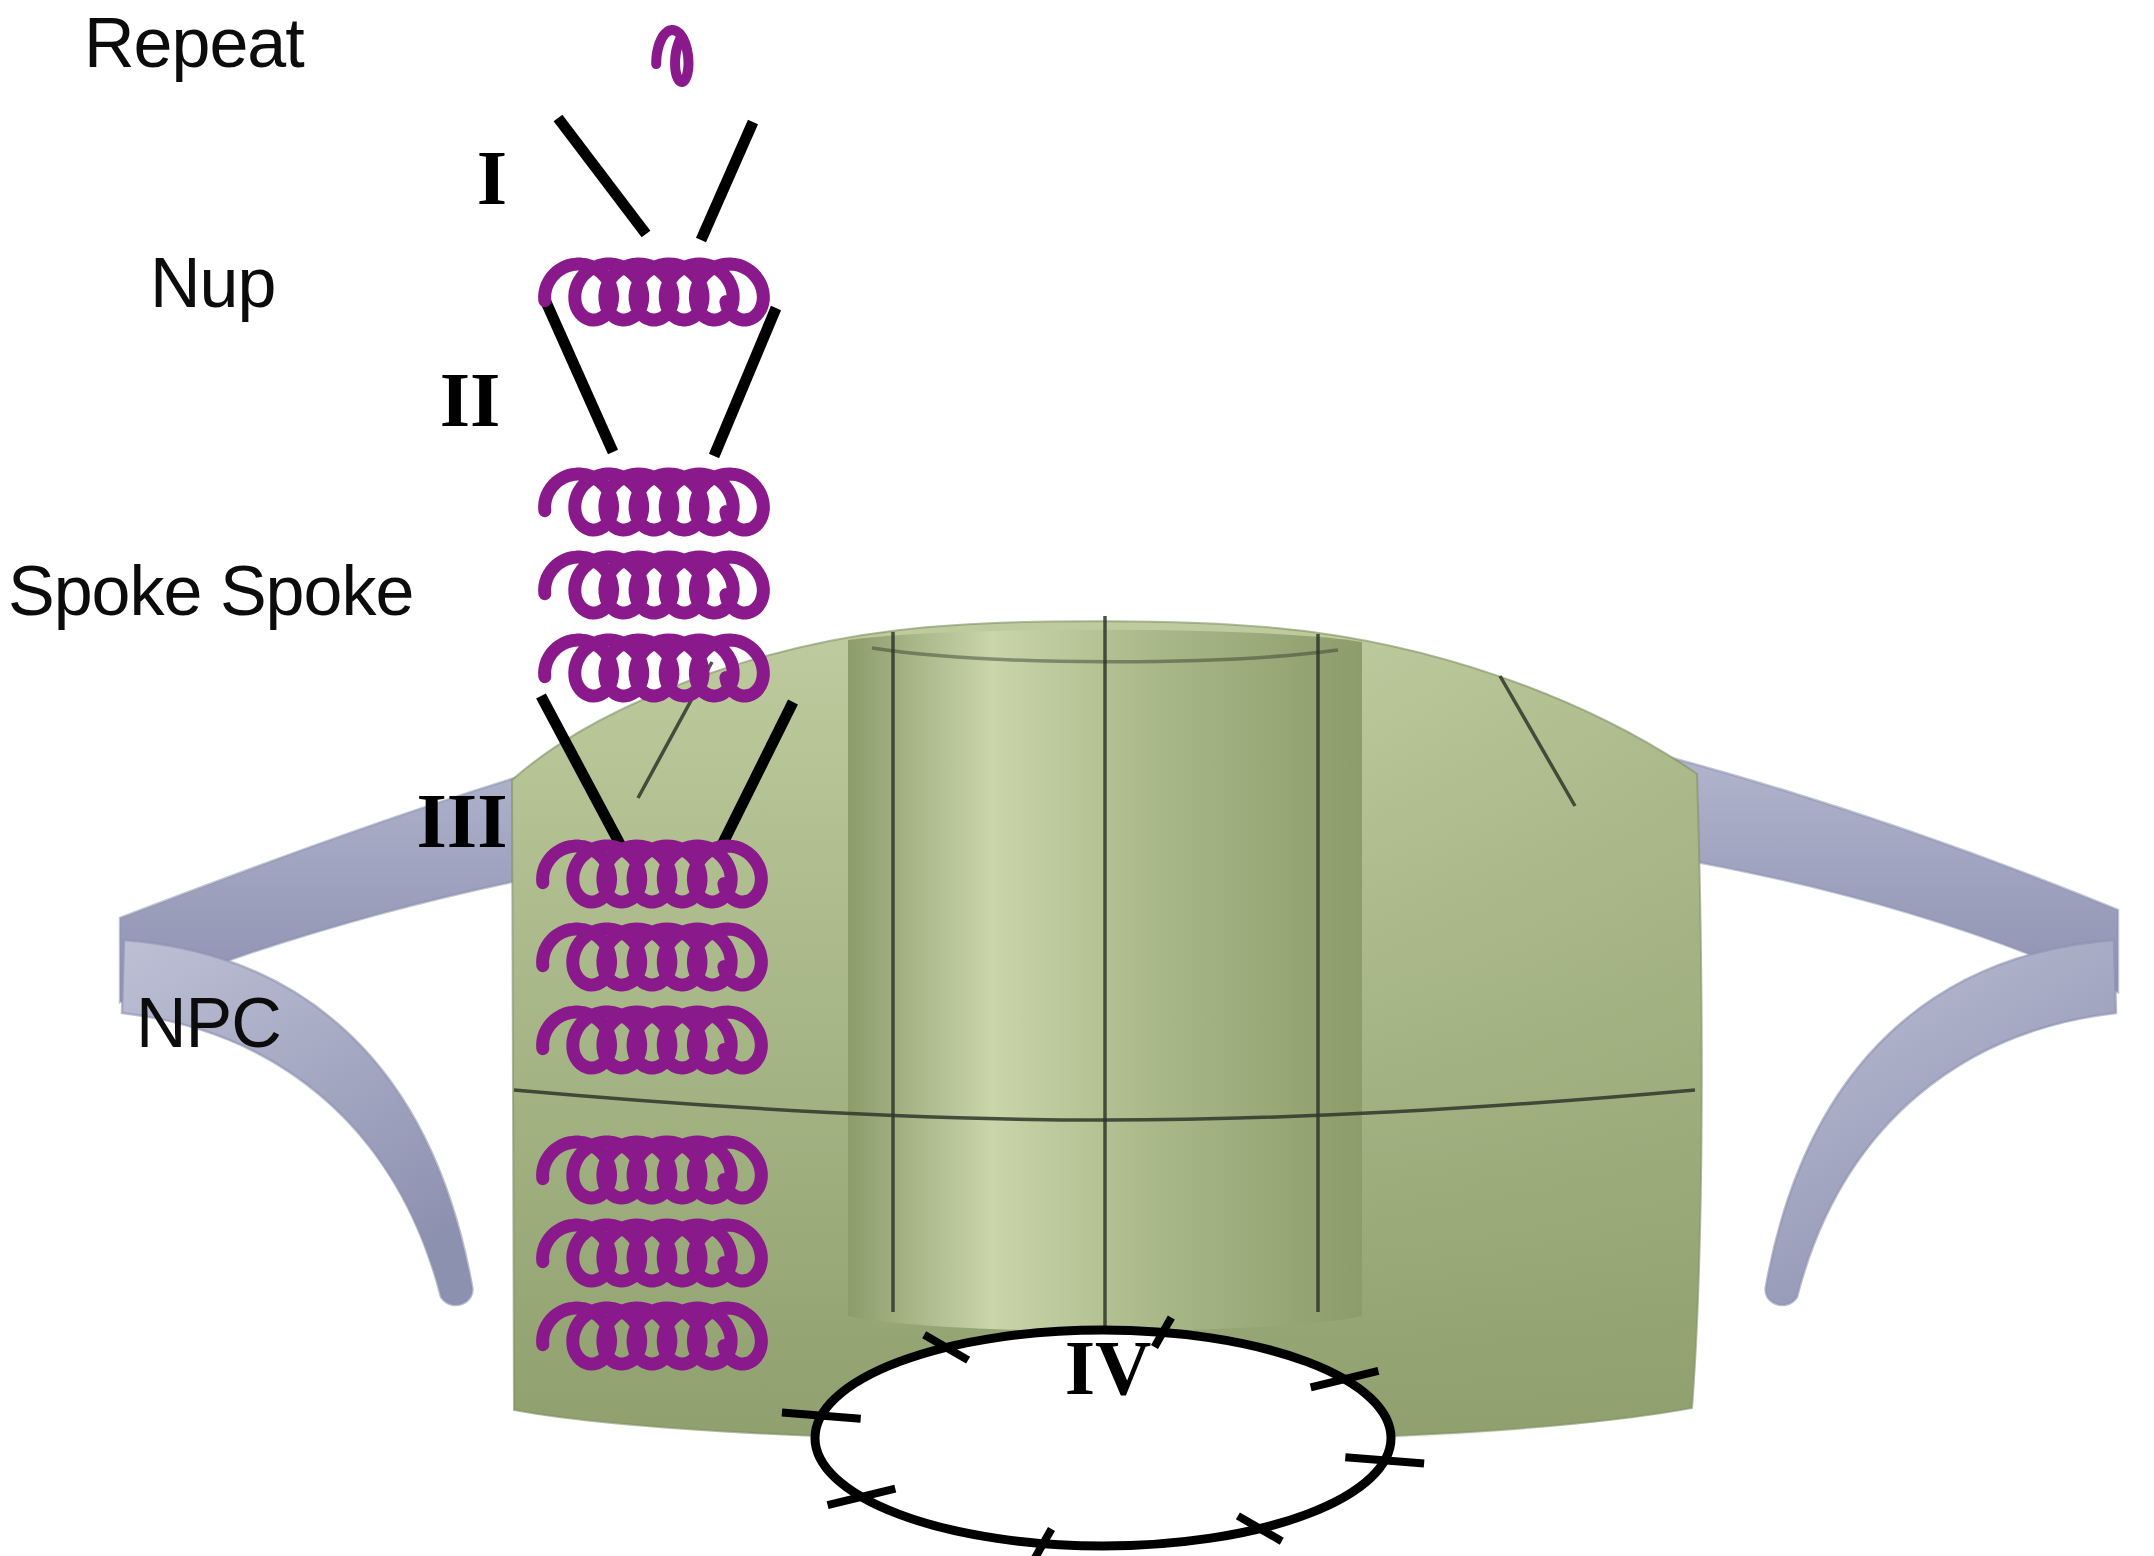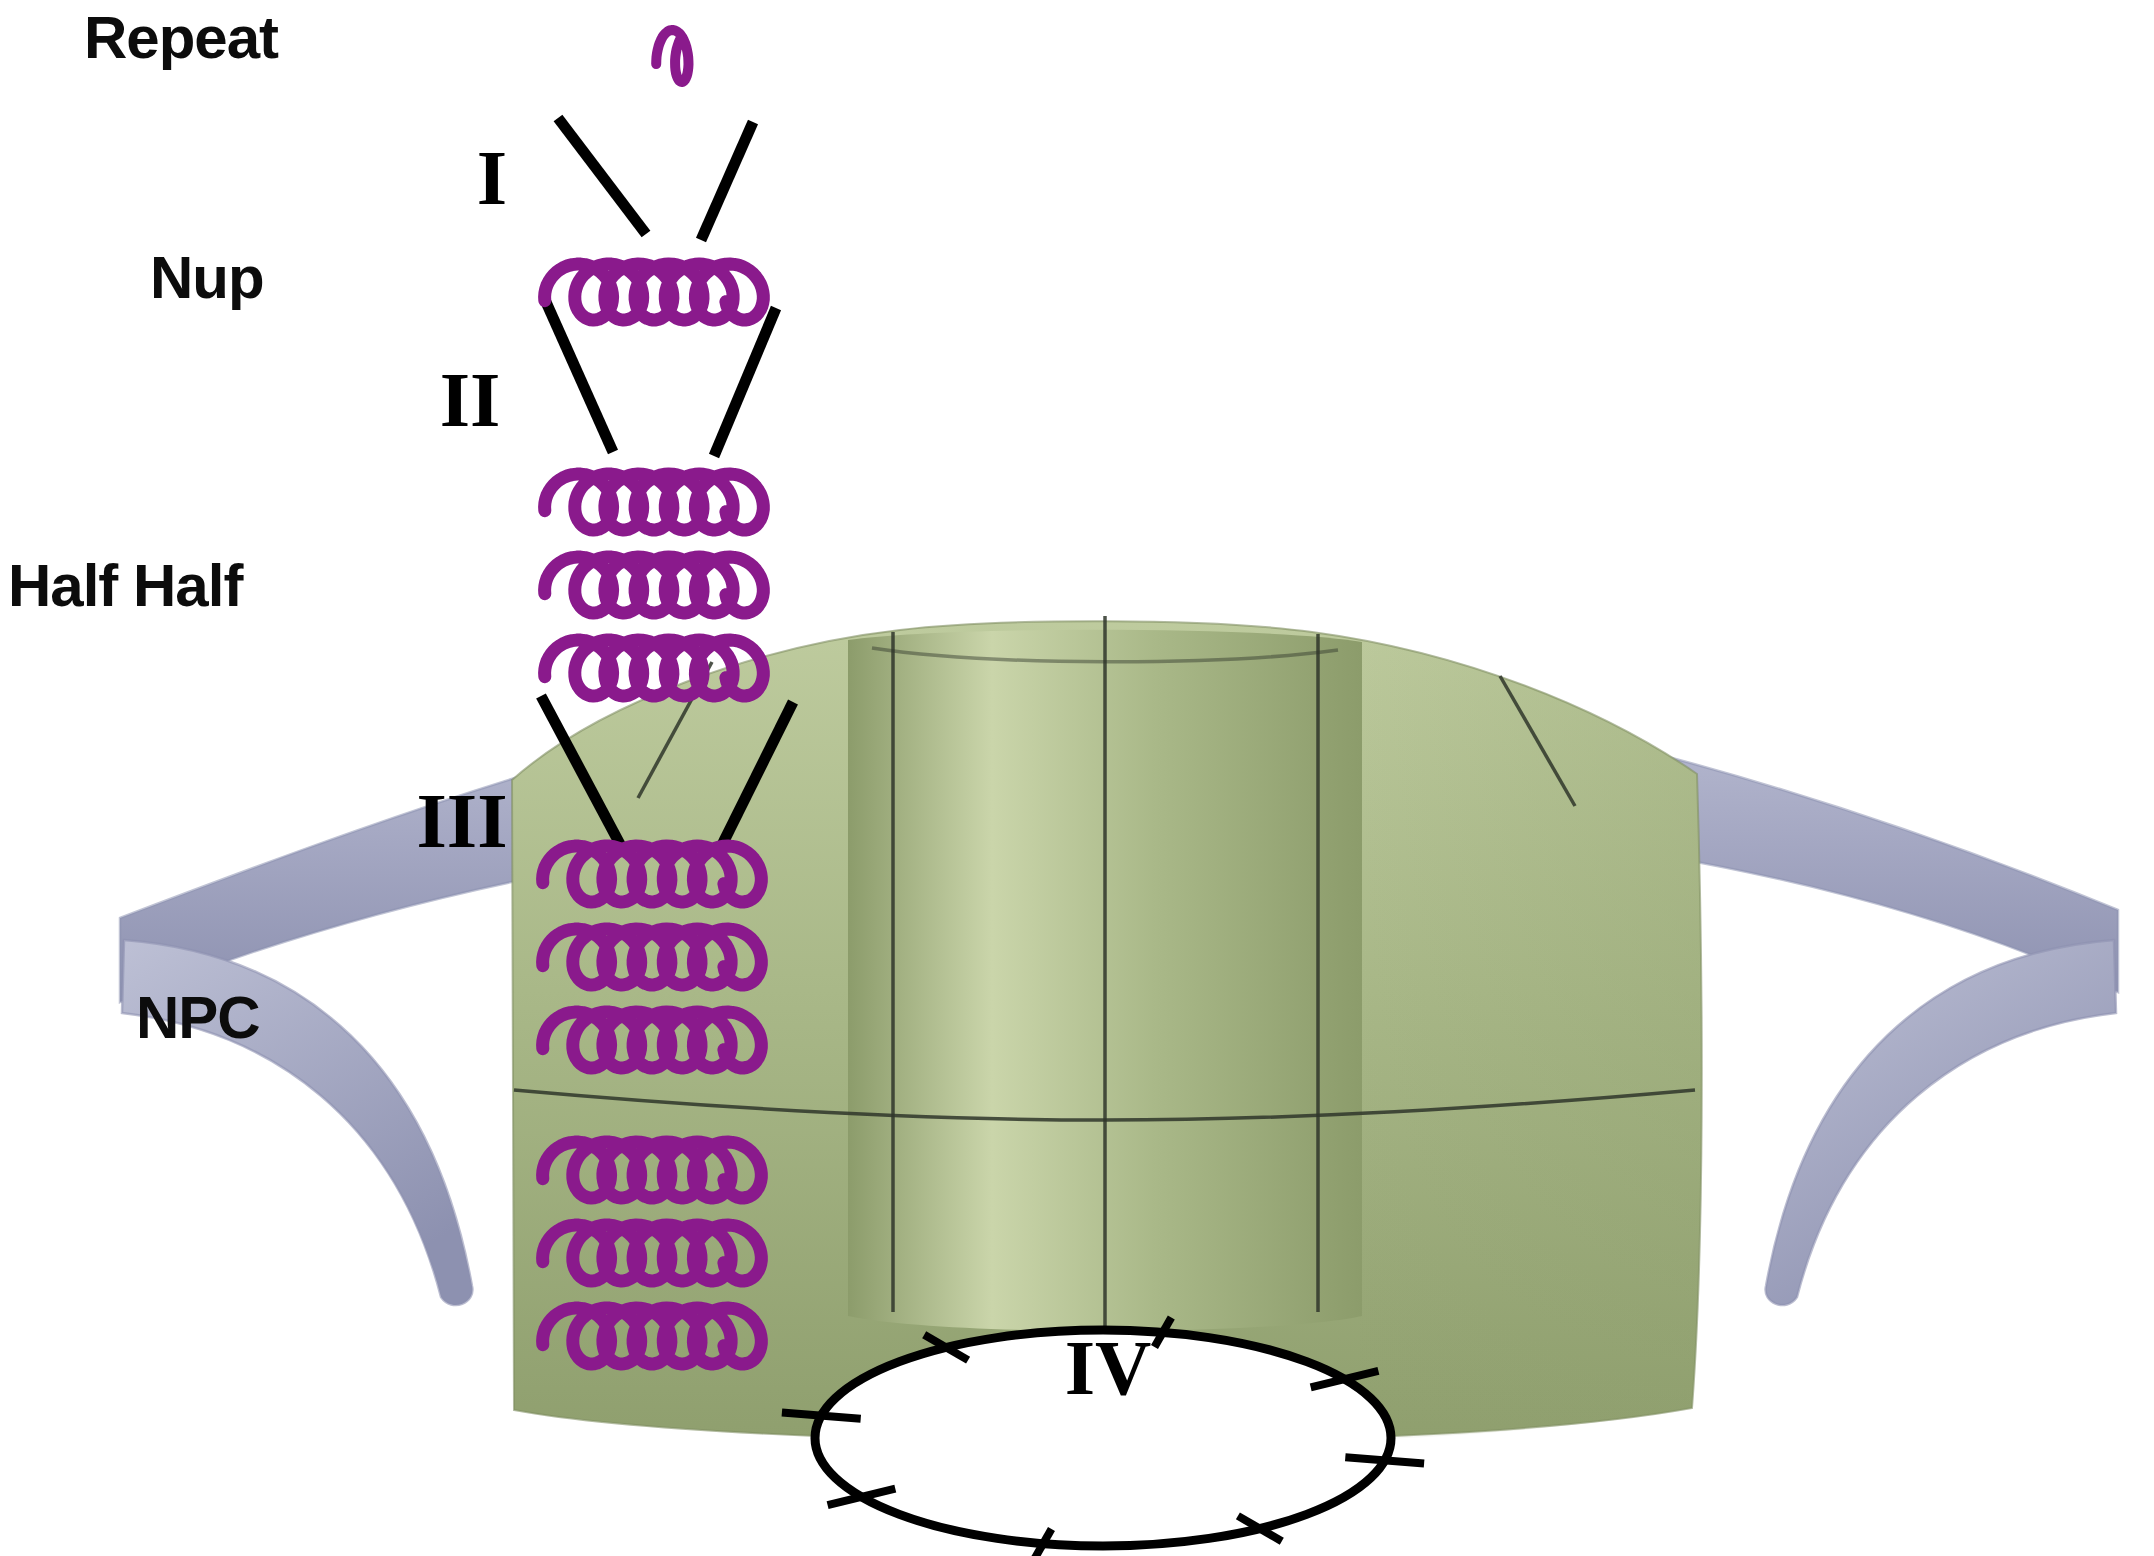--- a/index.html
+++ b/index.html
@@ -2,21 +2,21 @@
 <html><head>
 <meta charset="utf-8">
 <style>
   html,body{margin:0;padding:0;background:#ffffff;}
   .canvas{
     position:relative;width:2154px;height:1556px;background:#ffffff;
     font-family:"Liberation Sans",sans-serif;overflow:hidden;
   }
   .canvas > svg{position:absolute;left:0;top:0;}
   .lbl{
-    position:absolute;font-weight:700;font-size:60px;color:#0c0c0c;
+    position:absolute;font-weight:400;font-size:70px;color:#0c0c0c;
     letter-spacing:-1px;white-space:nowrap;line-height:1;
   }
   .numeral{
     position:absolute;font-family:"Liberation Serif",serif;font-weight:700;
     font-size:78px;color:#000;transform:translate(-50%,-50%);line-height:1;
   }
 </style>
 </head>
 <body>
 
@@ -109,21 +109,21 @@
         <path d="M 542.8 965.7 L 542.6 961.9 L 542.9 958.0 L 543.7 954.0 L 545.0 950.2 L 546.8 946.5 L 549.1 942.9 L 551.8 939.7 L 554.9 936.8 L 558.4 934.3 L 562.1 932.2 L 566.1 930.6 L 570.3 929.6 L 574.6 929.1 L 578.9 929.1 L 583.2 929.6 L 587.3 930.7 L 591.3 932.4 L 595.0 934.5 L 598.5 937.0 L 601.6 939.9 L 604.3 943.2 L 606.5 946.7 L 608.3 950.5 L 609.5 954.3 L 610.3 958.2 L 610.6 962.1 L 610.3 965.9 L 609.6 969.5 L 608.4 972.9 L 606.8 976.0 L 604.8 978.7 L 602.5 980.9 L 600.0 982.7 L 597.2 984.0 L 594.3 984.8 L 591.4 985.0 L 588.4 984.7 L 585.5 983.8 L 582.8 982.4 L 580.3 980.5 L 578.1 978.2 L 576.2 975.4 L 574.6 972.3 L 573.5 968.9 L 572.9 965.2 L 572.8 961.4 L 573.1 957.5 L 574.0 953.6 L 575.3 949.7 L 577.2 946.0 L 579.5 942.5 L 582.3 939.3 L 585.5 936.5 L 589.0 934.0 L 592.8 932.0 L 596.8 930.5 L 601.0 929.5 L 605.2 929.0 L 609.6 929.1 L 613.8 929.7 L 618.0 930.9 L 621.9 932.6 L 625.6 934.7 L 629.0 937.3 L 632.1 940.3 L 634.7 943.6 L 636.9 947.2 L 638.6 950.9 L 639.8 954.8 L 640.5 958.7 L 640.7 962.6 L 640.4 966.4 L 639.6 970.0 L 638.4 973.3 L 636.7 976.3 L 634.7 979.0 L 632.4 981.2 L 629.8 982.9 L 627.0 984.1 L 624.1 984.8 L 621.2 985.0 L 618.2 984.6 L 615.4 983.7 L 612.7 982.2 L 610.2 980.3 L 608.0 977.9 L 606.1 975.0 L 604.6 971.9 L 603.6 968.4 L 603.0 964.8 L 602.9 960.9 L 603.3 957.0 L 604.3 953.1 L 605.7 949.3 L 607.6 945.6 L 610.0 942.1 L 612.8 939.0 L 616.0 936.2 L 619.6 933.8 L 623.4 931.8 L 627.4 930.3 L 631.6 929.4 L 635.9 929.0 L 640.2 929.2 L 644.5 929.9 L 648.6 931.1 L 652.5 932.8 L 656.2 935.0 L 659.6 937.7 L 662.6 940.7 L 665.2 944.0 L 667.3 947.6 L 668.9 951.4 L 670.1 955.3 L 670.7 959.2 L 670.9 963.1 L 670.5 966.8 L 669.7 970.4 L 668.4 973.7 L 666.7 976.6 L 664.6 979.2 L 662.3 981.4 L 659.7 983.1 L 656.9 984.2 L 653.9 984.9 L 651.0 985.0 L 648.0 984.5 L 645.2 983.5 L 642.5 982.0 L 640.0 980.0 L 637.9 977.5 L 636.1 974.7 L 634.6 971.5 L 633.7 968.0 L 633.1 964.3 L 633.1 960.5 L 633.6 956.5 L 634.6 952.6 L 636.1 948.8 L 638.0 945.2 L 640.5 941.7 L 643.3 938.6 L 646.6 935.8 L 650.2 933.5 L 654.0 931.6 L 658.1 930.2 L 662.3 929.3 L 666.6 929.0 L 670.9 929.2 L 675.1 930.0 L 679.3 931.3 L 683.2 933.1 L 686.8 935.3 L 690.1 938.0 L 693.1 941.1 L 695.6 944.4 L 697.7 948.1 L 699.3 951.8 L 700.3 955.7 L 700.9 959.6 L 701.0 963.5 L 700.6 967.2 L 699.7 970.8 L 698.4 974.0 L 696.6 977.0 L 694.5 979.5 L 692.1 981.6 L 689.5 983.2 L 686.7 984.3 L 683.7 984.9 L 680.8 984.9 L 677.8 984.4 L 675.0 983.4 L 672.4 981.8 L 669.9 979.7 L 667.8 977.2 L 666.0 974.3 L 664.7 971.1 L 663.7 967.6 L 663.3 963.8 L 663.3 960.0 L 663.8 956.1 L 664.9 952.2 L 666.4 948.4 L 668.5 944.7 L 671.0 941.3 L 673.9 938.3 L 677.2 935.5 L 680.8 933.2 L 684.7 931.4 L 688.7 930.1 L 693.0 929.3 L 697.3 929.0 L 701.6 929.3 L 705.8 930.1 L 709.9 931.5 L 713.8 933.3 L 717.4 935.6 L 720.7 938.4 L 723.5 941.5 L 726.0 944.9 L 728.0 948.5 L 729.6 952.3 L 730.6 956.2 L 731.1 960.1 L 731.1 964.0 L 730.7 967.7 L 729.7 971.2 L 728.3 974.4 L 726.5 977.3 L 724.4 979.8 L 722.0 981.8 L 719.3 983.4 L 716.5 984.4 L 713.5 985.0 L 710.6 984.9 L 707.7 984.3 L 704.8 983.2 L 702.2 981.6 L 699.8 979.4 L 697.7 976.9 L 696.0 973.9 L 694.7 970.7 L 693.8 967.1 L 693.4 963.4 L 693.5 959.5 L 694.1 955.6 L 695.2 951.7 L 696.8 947.9 L 698.9 944.3 L 701.4 941.0 L 704.4 937.9 L 707.7 935.2 L 711.4 933.0 L 715.3 931.2 L 719.4 929.9 L 723.7 929.2 L 728.0 929.0 L 732.2 929.4 L 736.5 930.2 L 740.5 931.7 L 744.4 933.6 L 747.9 935.9 L 751.2 938.7 L 754.0 941.9 L 756.4 945.3 L 758.4 948.9 L 759.9 952.8 L 760.8 956.7 L 761.3 960.6 L 761.3 964.4 L 760.7 968.1 L 759.7 971.6 L 758.3 974.8 L 756.5 977.6 L 754.3 980.1 L 751.8 982.1 L 749.1 983.6 L 746.3 984.5 L 743.3 985.0 L 740.4 984.9 L 737.5 984.2 L 734.7 983.0 L 732.1 981.3 L 729.7 979.2 L 727.7 976.6 L 726.0 973.6 L 724.7 970.3 L 723.9 966.7" fill="none" stroke="#8a1a8c" stroke-width="13" stroke-linecap="round" stroke-linejoin="round"></path>
         <path d="M 542.8 1048.7 L 542.6 1044.9 L 542.9 1041.0 L 543.7 1037.0 L 545.0 1033.2 L 546.8 1029.5 L 549.1 1025.9 L 551.8 1022.7 L 554.9 1019.8 L 558.4 1017.3 L 562.1 1015.2 L 566.1 1013.6 L 570.3 1012.6 L 574.6 1012.1 L 578.9 1012.1 L 583.2 1012.6 L 587.3 1013.7 L 591.3 1015.4 L 595.0 1017.5 L 598.5 1020.0 L 601.6 1022.9 L 604.3 1026.2 L 606.5 1029.7 L 608.3 1033.5 L 609.5 1037.3 L 610.3 1041.2 L 610.6 1045.1 L 610.3 1048.9 L 609.6 1052.5 L 608.4 1055.9 L 606.8 1059.0 L 604.8 1061.7 L 602.5 1063.9 L 600.0 1065.7 L 597.2 1067.0 L 594.3 1067.8 L 591.4 1068.0 L 588.4 1067.7 L 585.5 1066.8 L 582.8 1065.4 L 580.3 1063.5 L 578.1 1061.2 L 576.2 1058.4 L 574.6 1055.3 L 573.5 1051.9 L 572.9 1048.2 L 572.8 1044.4 L 573.1 1040.5 L 574.0 1036.6 L 575.3 1032.7 L 577.2 1029.0 L 579.5 1025.5 L 582.3 1022.3 L 585.5 1019.5 L 589.0 1017.0 L 592.8 1015.0 L 596.8 1013.5 L 601.0 1012.5 L 605.2 1012.0 L 609.6 1012.1 L 613.8 1012.7 L 618.0 1013.9 L 621.9 1015.6 L 625.6 1017.7 L 629.0 1020.3 L 632.1 1023.3 L 634.7 1026.6 L 636.9 1030.2 L 638.6 1033.9 L 639.8 1037.8 L 640.5 1041.7 L 640.7 1045.6 L 640.4 1049.4 L 639.6 1053.0 L 638.4 1056.3 L 636.7 1059.3 L 634.7 1062.0 L 632.4 1064.2 L 629.8 1065.9 L 627.0 1067.1 L 624.1 1067.8 L 621.2 1068.0 L 618.2 1067.6 L 615.4 1066.7 L 612.7 1065.2 L 610.2 1063.3 L 608.0 1060.9 L 606.1 1058.0 L 604.6 1054.9 L 603.6 1051.4 L 603.0 1047.8 L 602.9 1043.9 L 603.3 1040.0 L 604.3 1036.1 L 605.7 1032.3 L 607.6 1028.6 L 610.0 1025.1 L 612.8 1022.0 L 616.0 1019.2 L 619.6 1016.8 L 623.4 1014.8 L 627.4 1013.3 L 631.6 1012.4 L 635.9 1012.0 L 640.2 1012.2 L 644.5 1012.9 L 648.6 1014.1 L 652.5 1015.8 L 656.2 1018.0 L 659.6 1020.7 L 662.6 1023.7 L 665.2 1027.0 L 667.3 1030.6 L 668.9 1034.4 L 670.1 1038.3 L 670.7 1042.2 L 670.9 1046.1 L 670.5 1049.8 L 669.7 1053.4 L 668.4 1056.7 L 666.7 1059.6 L 664.6 1062.2 L 662.3 1064.4 L 659.7 1066.1 L 656.9 1067.2 L 653.9 1067.9 L 651.0 1068.0 L 648.0 1067.5 L 645.2 1066.5 L 642.5 1065.0 L 640.0 1063.0 L 637.9 1060.5 L 636.1 1057.7 L 634.6 1054.5 L 633.7 1051.0 L 633.1 1047.3 L 633.1 1043.5 L 633.6 1039.5 L 634.6 1035.6 L 636.1 1031.8 L 638.0 1028.2 L 640.5 1024.7 L 643.3 1021.6 L 646.6 1018.8 L 650.2 1016.5 L 654.0 1014.6 L 658.1 1013.2 L 662.3 1012.3 L 666.6 1012.0 L 670.9 1012.2 L 675.1 1013.0 L 679.3 1014.3 L 683.2 1016.1 L 686.8 1018.3 L 690.1 1021.0 L 693.1 1024.1 L 695.6 1027.4 L 697.7 1031.1 L 699.3 1034.8 L 700.3 1038.7 L 700.9 1042.6 L 701.0 1046.5 L 700.6 1050.2 L 699.7 1053.8 L 698.4 1057.0 L 696.6 1060.0 L 694.5 1062.5 L 692.1 1064.6 L 689.5 1066.2 L 686.7 1067.3 L 683.7 1067.9 L 680.8 1067.9 L 677.8 1067.4 L 675.0 1066.4 L 672.4 1064.8 L 669.9 1062.7 L 667.8 1060.2 L 666.0 1057.3 L 664.7 1054.1 L 663.7 1050.6 L 663.3 1046.8 L 663.3 1043.0 L 663.8 1039.1 L 664.9 1035.2 L 666.4 1031.4 L 668.5 1027.7 L 671.0 1024.3 L 673.9 1021.3 L 677.2 1018.5 L 680.8 1016.2 L 684.7 1014.4 L 688.7 1013.1 L 693.0 1012.3 L 697.3 1012.0 L 701.6 1012.3 L 705.8 1013.1 L 709.9 1014.5 L 713.8 1016.3 L 717.4 1018.6 L 720.7 1021.4 L 723.5 1024.5 L 726.0 1027.9 L 728.0 1031.5 L 729.6 1035.3 L 730.6 1039.2 L 731.1 1043.1 L 731.1 1047.0 L 730.7 1050.7 L 729.7 1054.2 L 728.3 1057.4 L 726.5 1060.3 L 724.4 1062.8 L 722.0 1064.8 L 719.3 1066.4 L 716.5 1067.4 L 713.5 1068.0 L 710.6 1067.9 L 707.7 1067.3 L 704.8 1066.2 L 702.2 1064.6 L 699.8 1062.4 L 697.7 1059.9 L 696.0 1056.9 L 694.7 1053.7 L 693.8 1050.1 L 693.4 1046.4 L 693.5 1042.5 L 694.1 1038.6 L 695.2 1034.7 L 696.8 1030.9 L 698.9 1027.3 L 701.4 1024.0 L 704.4 1020.9 L 707.7 1018.2 L 711.4 1016.0 L 715.3 1014.2 L 719.4 1012.9 L 723.7 1012.2 L 728.0 1012.0 L 732.2 1012.4 L 736.5 1013.2 L 740.5 1014.7 L 744.4 1016.6 L 747.9 1018.9 L 751.2 1021.7 L 754.0 1024.9 L 756.4 1028.3 L 758.4 1031.9 L 759.9 1035.8 L 760.8 1039.7 L 761.3 1043.6 L 761.3 1047.4 L 760.7 1051.1 L 759.7 1054.6 L 758.3 1057.8 L 756.5 1060.6 L 754.3 1063.1 L 751.8 1065.1 L 749.1 1066.6 L 746.3 1067.5 L 743.3 1068.0 L 740.4 1067.9 L 737.5 1067.2 L 734.7 1066.0 L 732.1 1064.3 L 729.7 1062.2 L 727.7 1059.6 L 726.0 1056.6 L 724.7 1053.3 L 723.9 1049.7" fill="none" stroke="#8a1a8c" stroke-width="13" stroke-linecap="round" stroke-linejoin="round"></path>
         <path d="M 542.8 1178.7 L 542.6 1174.9 L 542.9 1171.0 L 543.7 1167.0 L 545.0 1163.2 L 546.8 1159.5 L 549.1 1155.9 L 551.8 1152.7 L 554.9 1149.8 L 558.4 1147.3 L 562.1 1145.2 L 566.1 1143.6 L 570.3 1142.6 L 574.6 1142.1 L 578.9 1142.1 L 583.2 1142.6 L 587.3 1143.7 L 591.3 1145.4 L 595.0 1147.5 L 598.5 1150.0 L 601.6 1152.9 L 604.3 1156.2 L 606.5 1159.7 L 608.3 1163.5 L 609.5 1167.3 L 610.3 1171.2 L 610.6 1175.1 L 610.3 1178.9 L 609.6 1182.5 L 608.4 1185.9 L 606.8 1189.0 L 604.8 1191.7 L 602.5 1193.9 L 600.0 1195.7 L 597.2 1197.0 L 594.3 1197.8 L 591.4 1198.0 L 588.4 1197.7 L 585.5 1196.8 L 582.8 1195.4 L 580.3 1193.5 L 578.1 1191.2 L 576.2 1188.4 L 574.6 1185.3 L 573.5 1181.9 L 572.9 1178.2 L 572.8 1174.4 L 573.1 1170.5 L 574.0 1166.6 L 575.3 1162.7 L 577.2 1159.0 L 579.5 1155.5 L 582.3 1152.3 L 585.5 1149.5 L 589.0 1147.0 L 592.8 1145.0 L 596.8 1143.5 L 601.0 1142.5 L 605.2 1142.0 L 609.6 1142.1 L 613.8 1142.7 L 618.0 1143.9 L 621.9 1145.6 L 625.6 1147.7 L 629.0 1150.3 L 632.1 1153.3 L 634.7 1156.6 L 636.9 1160.2 L 638.6 1163.9 L 639.8 1167.8 L 640.5 1171.7 L 640.7 1175.6 L 640.4 1179.4 L 639.6 1183.0 L 638.4 1186.3 L 636.7 1189.3 L 634.7 1192.0 L 632.4 1194.2 L 629.8 1195.9 L 627.0 1197.1 L 624.1 1197.8 L 621.2 1198.0 L 618.2 1197.6 L 615.4 1196.7 L 612.7 1195.2 L 610.2 1193.3 L 608.0 1190.9 L 606.1 1188.0 L 604.6 1184.9 L 603.6 1181.4 L 603.0 1177.8 L 602.9 1173.9 L 603.3 1170.0 L 604.3 1166.1 L 605.7 1162.3 L 607.6 1158.6 L 610.0 1155.1 L 612.8 1152.0 L 616.0 1149.2 L 619.6 1146.8 L 623.4 1144.8 L 627.4 1143.3 L 631.6 1142.4 L 635.9 1142.0 L 640.2 1142.2 L 644.5 1142.9 L 648.6 1144.1 L 652.5 1145.8 L 656.2 1148.0 L 659.6 1150.7 L 662.6 1153.7 L 665.2 1157.0 L 667.3 1160.6 L 668.9 1164.4 L 670.1 1168.3 L 670.7 1172.2 L 670.9 1176.1 L 670.5 1179.8 L 669.7 1183.4 L 668.4 1186.7 L 666.7 1189.6 L 664.6 1192.2 L 662.3 1194.4 L 659.7 1196.1 L 656.9 1197.2 L 653.9 1197.9 L 651.0 1198.0 L 648.0 1197.5 L 645.2 1196.5 L 642.5 1195.0 L 640.0 1193.0 L 637.9 1190.5 L 636.1 1187.7 L 634.6 1184.5 L 633.7 1181.0 L 633.1 1177.3 L 633.1 1173.5 L 633.6 1169.5 L 634.6 1165.6 L 636.1 1161.8 L 638.0 1158.2 L 640.5 1154.7 L 643.3 1151.6 L 646.6 1148.8 L 650.2 1146.5 L 654.0 1144.6 L 658.1 1143.2 L 662.3 1142.3 L 666.6 1142.0 L 670.9 1142.2 L 675.1 1143.0 L 679.3 1144.3 L 683.2 1146.1 L 686.8 1148.3 L 690.1 1151.0 L 693.1 1154.1 L 695.6 1157.4 L 697.7 1161.1 L 699.3 1164.8 L 700.3 1168.7 L 700.9 1172.6 L 701.0 1176.5 L 700.6 1180.2 L 699.7 1183.8 L 698.4 1187.0 L 696.6 1190.0 L 694.5 1192.5 L 692.1 1194.6 L 689.5 1196.2 L 686.7 1197.3 L 683.7 1197.9 L 680.8 1197.9 L 677.8 1197.4 L 675.0 1196.4 L 672.4 1194.8 L 669.9 1192.7 L 667.8 1190.2 L 666.0 1187.3 L 664.7 1184.1 L 663.7 1180.6 L 663.3 1176.8 L 663.3 1173.0 L 663.8 1169.1 L 664.9 1165.2 L 666.4 1161.4 L 668.5 1157.7 L 671.0 1154.3 L 673.9 1151.3 L 677.2 1148.5 L 680.8 1146.2 L 684.7 1144.4 L 688.7 1143.1 L 693.0 1142.3 L 697.3 1142.0 L 701.6 1142.3 L 705.8 1143.1 L 709.9 1144.5 L 713.8 1146.3 L 717.4 1148.6 L 720.7 1151.4 L 723.5 1154.5 L 726.0 1157.9 L 728.0 1161.5 L 729.6 1165.3 L 730.6 1169.2 L 731.1 1173.1 L 731.1 1177.0 L 730.7 1180.7 L 729.7 1184.2 L 728.3 1187.4 L 726.5 1190.3 L 724.4 1192.8 L 722.0 1194.8 L 719.3 1196.4 L 716.5 1197.4 L 713.5 1198.0 L 710.6 1197.9 L 707.7 1197.3 L 704.8 1196.2 L 702.2 1194.6 L 699.8 1192.4 L 697.7 1189.9 L 696.0 1186.9 L 694.7 1183.7 L 693.8 1180.1 L 693.4 1176.4 L 693.5 1172.5 L 694.1 1168.6 L 695.2 1164.7 L 696.8 1160.9 L 698.9 1157.3 L 701.4 1154.0 L 704.4 1150.9 L 707.7 1148.2 L 711.4 1146.0 L 715.3 1144.2 L 719.4 1142.9 L 723.7 1142.2 L 728.0 1142.0 L 732.2 1142.4 L 736.5 1143.2 L 740.5 1144.7 L 744.4 1146.6 L 747.9 1148.9 L 751.2 1151.7 L 754.0 1154.9 L 756.4 1158.3 L 758.4 1161.9 L 759.9 1165.8 L 760.8 1169.7 L 761.3 1173.6 L 761.3 1177.4 L 760.7 1181.1 L 759.7 1184.6 L 758.3 1187.8 L 756.5 1190.6 L 754.3 1193.1 L 751.8 1195.1 L 749.1 1196.6 L 746.3 1197.5 L 743.3 1198.0 L 740.4 1197.9 L 737.5 1197.2 L 734.7 1196.0 L 732.1 1194.3 L 729.7 1192.2 L 727.7 1189.6 L 726.0 1186.6 L 724.7 1183.3 L 723.9 1179.7" fill="none" stroke="#8a1a8c" stroke-width="13" stroke-linecap="round" stroke-linejoin="round"></path>
         <path d="M 542.8 1261.7 L 542.6 1257.9 L 542.9 1254.0 L 543.7 1250.0 L 545.0 1246.2 L 546.8 1242.5 L 549.1 1238.9 L 551.8 1235.7 L 554.9 1232.8 L 558.4 1230.3 L 562.1 1228.2 L 566.1 1226.6 L 570.3 1225.6 L 574.6 1225.1 L 578.9 1225.1 L 583.2 1225.6 L 587.3 1226.7 L 591.3 1228.4 L 595.0 1230.5 L 598.5 1233.0 L 601.6 1235.9 L 604.3 1239.2 L 606.5 1242.7 L 608.3 1246.5 L 609.5 1250.3 L 610.3 1254.2 L 610.6 1258.1 L 610.3 1261.9 L 609.6 1265.5 L 608.4 1268.9 L 606.8 1272.0 L 604.8 1274.7 L 602.5 1276.9 L 600.0 1278.7 L 597.2 1280.0 L 594.3 1280.8 L 591.4 1281.0 L 588.4 1280.7 L 585.5 1279.8 L 582.8 1278.4 L 580.3 1276.5 L 578.1 1274.2 L 576.2 1271.4 L 574.6 1268.3 L 573.5 1264.9 L 572.9 1261.2 L 572.8 1257.4 L 573.1 1253.5 L 574.0 1249.6 L 575.3 1245.7 L 577.2 1242.0 L 579.5 1238.5 L 582.3 1235.3 L 585.5 1232.5 L 589.0 1230.0 L 592.8 1228.0 L 596.8 1226.5 L 601.0 1225.5 L 605.2 1225.0 L 609.6 1225.1 L 613.8 1225.7 L 618.0 1226.9 L 621.9 1228.6 L 625.6 1230.7 L 629.0 1233.3 L 632.1 1236.3 L 634.7 1239.6 L 636.9 1243.2 L 638.6 1246.9 L 639.8 1250.8 L 640.5 1254.7 L 640.7 1258.6 L 640.4 1262.4 L 639.6 1266.0 L 638.4 1269.3 L 636.7 1272.3 L 634.7 1275.0 L 632.4 1277.2 L 629.8 1278.9 L 627.0 1280.1 L 624.1 1280.8 L 621.2 1281.0 L 618.2 1280.6 L 615.4 1279.7 L 612.7 1278.2 L 610.2 1276.3 L 608.0 1273.9 L 606.1 1271.0 L 604.6 1267.9 L 603.6 1264.4 L 603.0 1260.8 L 602.9 1256.9 L 603.3 1253.0 L 604.3 1249.1 L 605.7 1245.3 L 607.6 1241.6 L 610.0 1238.1 L 612.8 1235.0 L 616.0 1232.2 L 619.6 1229.8 L 623.4 1227.8 L 627.4 1226.3 L 631.6 1225.4 L 635.9 1225.0 L 640.2 1225.2 L 644.5 1225.9 L 648.6 1227.1 L 652.5 1228.8 L 656.2 1231.0 L 659.6 1233.7 L 662.6 1236.7 L 665.2 1240.0 L 667.3 1243.6 L 668.9 1247.4 L 670.1 1251.3 L 670.7 1255.2 L 670.9 1259.1 L 670.5 1262.8 L 669.7 1266.4 L 668.4 1269.7 L 666.7 1272.6 L 664.6 1275.2 L 662.3 1277.4 L 659.7 1279.1 L 656.9 1280.2 L 653.9 1280.9 L 651.0 1281.0 L 648.0 1280.5 L 645.2 1279.5 L 642.5 1278.0 L 640.0 1276.0 L 637.9 1273.5 L 636.1 1270.7 L 634.6 1267.5 L 633.7 1264.0 L 633.1 1260.3 L 633.1 1256.5 L 633.6 1252.5 L 634.6 1248.6 L 636.1 1244.8 L 638.0 1241.2 L 640.5 1237.7 L 643.3 1234.6 L 646.6 1231.8 L 650.2 1229.5 L 654.0 1227.6 L 658.1 1226.2 L 662.3 1225.3 L 666.6 1225.0 L 670.9 1225.2 L 675.1 1226.0 L 679.3 1227.3 L 683.2 1229.1 L 686.8 1231.3 L 690.1 1234.0 L 693.1 1237.1 L 695.6 1240.4 L 697.7 1244.1 L 699.3 1247.8 L 700.3 1251.7 L 700.9 1255.6 L 701.0 1259.5 L 700.6 1263.2 L 699.7 1266.8 L 698.4 1270.0 L 696.6 1273.0 L 694.5 1275.5 L 692.1 1277.6 L 689.5 1279.2 L 686.7 1280.3 L 683.7 1280.9 L 680.8 1280.9 L 677.8 1280.4 L 675.0 1279.4 L 672.4 1277.8 L 669.9 1275.7 L 667.8 1273.2 L 666.0 1270.3 L 664.7 1267.1 L 663.7 1263.6 L 663.3 1259.8 L 663.3 1256.0 L 663.8 1252.1 L 664.9 1248.2 L 666.4 1244.4 L 668.5 1240.7 L 671.0 1237.3 L 673.9 1234.3 L 677.2 1231.5 L 680.8 1229.2 L 684.7 1227.4 L 688.7 1226.1 L 693.0 1225.3 L 697.3 1225.0 L 701.6 1225.3 L 705.8 1226.1 L 709.9 1227.5 L 713.8 1229.3 L 717.4 1231.6 L 720.7 1234.4 L 723.5 1237.5 L 726.0 1240.9 L 728.0 1244.5 L 729.6 1248.3 L 730.6 1252.2 L 731.1 1256.1 L 731.1 1260.0 L 730.7 1263.7 L 729.7 1267.2 L 728.3 1270.4 L 726.5 1273.3 L 724.4 1275.8 L 722.0 1277.8 L 719.3 1279.4 L 716.5 1280.4 L 713.5 1281.0 L 710.6 1280.9 L 707.7 1280.3 L 704.8 1279.2 L 702.2 1277.6 L 699.8 1275.4 L 697.7 1272.9 L 696.0 1269.9 L 694.7 1266.7 L 693.8 1263.1 L 693.4 1259.4 L 693.5 1255.5 L 694.1 1251.6 L 695.2 1247.7 L 696.8 1243.9 L 698.9 1240.3 L 701.4 1237.0 L 704.4 1233.9 L 707.7 1231.2 L 711.4 1229.0 L 715.3 1227.2 L 719.4 1225.9 L 723.7 1225.2 L 728.0 1225.0 L 732.2 1225.4 L 736.5 1226.2 L 740.5 1227.7 L 744.4 1229.6 L 747.9 1231.9 L 751.2 1234.7 L 754.0 1237.9 L 756.4 1241.3 L 758.4 1244.9 L 759.9 1248.8 L 760.8 1252.7 L 761.3 1256.6 L 761.3 1260.4 L 760.7 1264.1 L 759.7 1267.6 L 758.3 1270.8 L 756.5 1273.6 L 754.3 1276.1 L 751.8 1278.1 L 749.1 1279.6 L 746.3 1280.5 L 743.3 1281.0 L 740.4 1280.9 L 737.5 1280.2 L 734.7 1279.0 L 732.1 1277.3 L 729.7 1275.2 L 727.7 1272.6 L 726.0 1269.6 L 724.7 1266.3 L 723.9 1262.7" fill="none" stroke="#8a1a8c" stroke-width="13" stroke-linecap="round" stroke-linejoin="round"></path>
         <path d="M 542.8 1344.7 L 542.6 1340.9 L 542.9 1337.0 L 543.7 1333.0 L 545.0 1329.2 L 546.8 1325.5 L 549.1 1321.9 L 551.8 1318.7 L 554.9 1315.8 L 558.4 1313.3 L 562.1 1311.2 L 566.1 1309.6 L 570.3 1308.6 L 574.6 1308.1 L 578.9 1308.1 L 583.2 1308.6 L 587.3 1309.7 L 591.3 1311.4 L 595.0 1313.5 L 598.5 1316.0 L 601.6 1318.9 L 604.3 1322.2 L 606.5 1325.7 L 608.3 1329.5 L 609.5 1333.3 L 610.3 1337.2 L 610.6 1341.1 L 610.3 1344.9 L 609.6 1348.5 L 608.4 1351.9 L 606.8 1355.0 L 604.8 1357.7 L 602.5 1359.9 L 600.0 1361.7 L 597.2 1363.0 L 594.3 1363.8 L 591.4 1364.0 L 588.4 1363.7 L 585.5 1362.8 L 582.8 1361.4 L 580.3 1359.5 L 578.1 1357.2 L 576.2 1354.4 L 574.6 1351.3 L 573.5 1347.9 L 572.9 1344.2 L 572.8 1340.4 L 573.1 1336.5 L 574.0 1332.6 L 575.3 1328.7 L 577.2 1325.0 L 579.5 1321.5 L 582.3 1318.3 L 585.5 1315.5 L 589.0 1313.0 L 592.8 1311.0 L 596.8 1309.5 L 601.0 1308.5 L 605.2 1308.0 L 609.6 1308.1 L 613.8 1308.7 L 618.0 1309.9 L 621.9 1311.6 L 625.6 1313.7 L 629.0 1316.3 L 632.1 1319.3 L 634.7 1322.6 L 636.9 1326.2 L 638.6 1329.9 L 639.8 1333.8 L 640.5 1337.7 L 640.7 1341.6 L 640.4 1345.4 L 639.6 1349.0 L 638.4 1352.3 L 636.7 1355.3 L 634.7 1358.0 L 632.4 1360.2 L 629.8 1361.9 L 627.0 1363.1 L 624.1 1363.8 L 621.2 1364.0 L 618.2 1363.6 L 615.4 1362.7 L 612.7 1361.2 L 610.2 1359.3 L 608.0 1356.9 L 606.1 1354.0 L 604.6 1350.9 L 603.6 1347.4 L 603.0 1343.8 L 602.9 1339.9 L 603.3 1336.0 L 604.3 1332.1 L 605.7 1328.3 L 607.6 1324.6 L 610.0 1321.1 L 612.8 1318.0 L 616.0 1315.2 L 619.6 1312.8 L 623.4 1310.8 L 627.4 1309.3 L 631.6 1308.4 L 635.9 1308.0 L 640.2 1308.2 L 644.5 1308.9 L 648.6 1310.1 L 652.5 1311.8 L 656.2 1314.0 L 659.6 1316.7 L 662.6 1319.7 L 665.2 1323.0 L 667.3 1326.6 L 668.9 1330.4 L 670.1 1334.3 L 670.7 1338.2 L 670.9 1342.1 L 670.5 1345.8 L 669.7 1349.4 L 668.4 1352.7 L 666.7 1355.6 L 664.6 1358.2 L 662.3 1360.4 L 659.7 1362.1 L 656.9 1363.2 L 653.9 1363.9 L 651.0 1364.0 L 648.0 1363.5 L 645.2 1362.5 L 642.5 1361.0 L 640.0 1359.0 L 637.9 1356.5 L 636.1 1353.7 L 634.6 1350.5 L 633.7 1347.0 L 633.1 1343.3 L 633.1 1339.5 L 633.6 1335.5 L 634.6 1331.6 L 636.1 1327.8 L 638.0 1324.2 L 640.5 1320.7 L 643.3 1317.6 L 646.6 1314.8 L 650.2 1312.5 L 654.0 1310.6 L 658.1 1309.2 L 662.3 1308.3 L 666.6 1308.0 L 670.9 1308.2 L 675.1 1309.0 L 679.3 1310.3 L 683.2 1312.1 L 686.8 1314.3 L 690.1 1317.0 L 693.1 1320.1 L 695.6 1323.4 L 697.7 1327.1 L 699.3 1330.8 L 700.3 1334.7 L 700.9 1338.6 L 701.0 1342.5 L 700.6 1346.2 L 699.7 1349.8 L 698.4 1353.0 L 696.6 1356.0 L 694.5 1358.5 L 692.1 1360.6 L 689.5 1362.2 L 686.7 1363.3 L 683.7 1363.9 L 680.8 1363.9 L 677.8 1363.4 L 675.0 1362.4 L 672.4 1360.8 L 669.9 1358.7 L 667.8 1356.2 L 666.0 1353.3 L 664.7 1350.1 L 663.7 1346.6 L 663.3 1342.8 L 663.3 1339.0 L 663.8 1335.1 L 664.9 1331.2 L 666.4 1327.4 L 668.5 1323.7 L 671.0 1320.3 L 673.9 1317.3 L 677.2 1314.5 L 680.8 1312.2 L 684.7 1310.4 L 688.7 1309.1 L 693.0 1308.3 L 697.3 1308.0 L 701.6 1308.3 L 705.8 1309.1 L 709.9 1310.5 L 713.8 1312.3 L 717.4 1314.6 L 720.7 1317.4 L 723.5 1320.5 L 726.0 1323.9 L 728.0 1327.5 L 729.6 1331.3 L 730.6 1335.2 L 731.1 1339.1 L 731.1 1343.0 L 730.7 1346.7 L 729.7 1350.2 L 728.3 1353.4 L 726.5 1356.3 L 724.4 1358.8 L 722.0 1360.8 L 719.3 1362.4 L 716.5 1363.4 L 713.5 1364.0 L 710.6 1363.9 L 707.7 1363.3 L 704.8 1362.2 L 702.2 1360.6 L 699.8 1358.4 L 697.7 1355.9 L 696.0 1352.9 L 694.7 1349.7 L 693.8 1346.1 L 693.4 1342.4 L 693.5 1338.5 L 694.1 1334.6 L 695.2 1330.7 L 696.8 1326.9 L 698.9 1323.3 L 701.4 1320.0 L 704.4 1316.9 L 707.7 1314.2 L 711.4 1312.0 L 715.3 1310.2 L 719.4 1308.9 L 723.7 1308.2 L 728.0 1308.0 L 732.2 1308.4 L 736.5 1309.2 L 740.5 1310.7 L 744.4 1312.6 L 747.9 1314.9 L 751.2 1317.7 L 754.0 1320.9 L 756.4 1324.3 L 758.4 1327.9 L 759.9 1331.8 L 760.8 1335.7 L 761.3 1339.6 L 761.3 1343.4 L 760.7 1347.1 L 759.7 1350.6 L 758.3 1353.8 L 756.5 1356.6 L 754.3 1359.1 L 751.8 1361.1 L 749.1 1362.6 L 746.3 1363.5 L 743.3 1364.0 L 740.4 1363.9 L 737.5 1363.2 L 734.7 1362.0 L 732.1 1360.3 L 729.7 1358.2 L 727.7 1355.6 L 726.0 1352.6 L 724.7 1349.3 L 723.9 1345.7" fill="none" stroke="#8a1a8c" stroke-width="13" stroke-linecap="round" stroke-linejoin="round"></path>
       </g>
   </svg>
 
   <div class="lbl" style="left:84px;top:8px">Repeat</div>
   <div class="lbl" style="left:150px;top:248px">Nup</div>
-  <div class="lbl" style="left:8px;top:556px">Half Half</div>
+  <div class="lbl" style="left:8px;top:556px">Spoke Spoke</div>
   <div class="lbl" style="left:136px;top:988px">NPC</div>
 
   <div class="numeral" style="left:492px;top:178px">I</div>
   <div class="numeral" style="left:470px;top:400px">II</div>
   <div class="numeral" style="left:462px;top:821px">III</div>
   <div class="numeral" style="left:1108px;top:1368px">IV</div>
 
 </div>
 
 </body></html>

